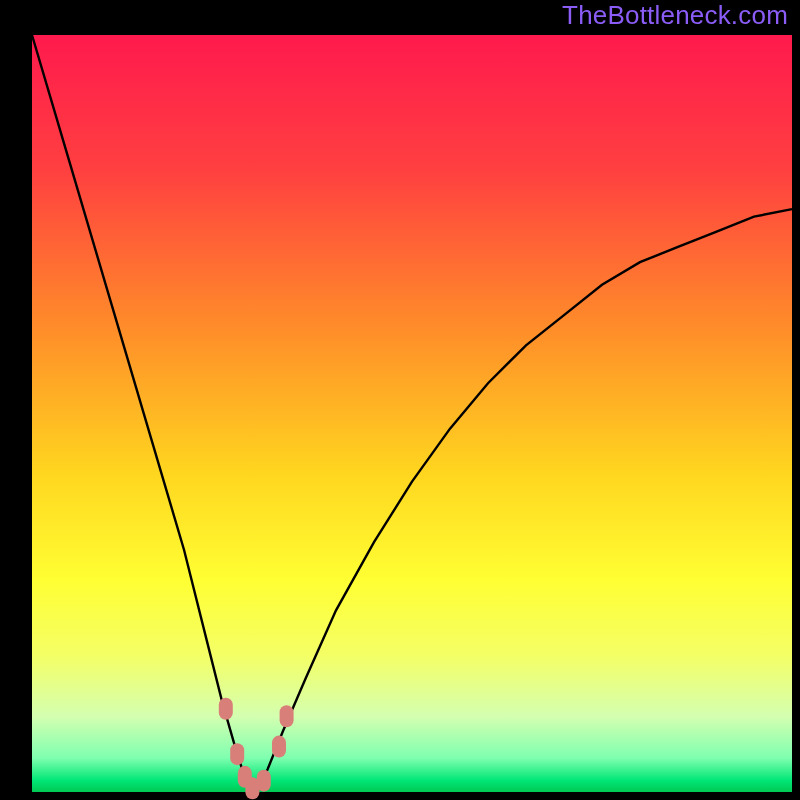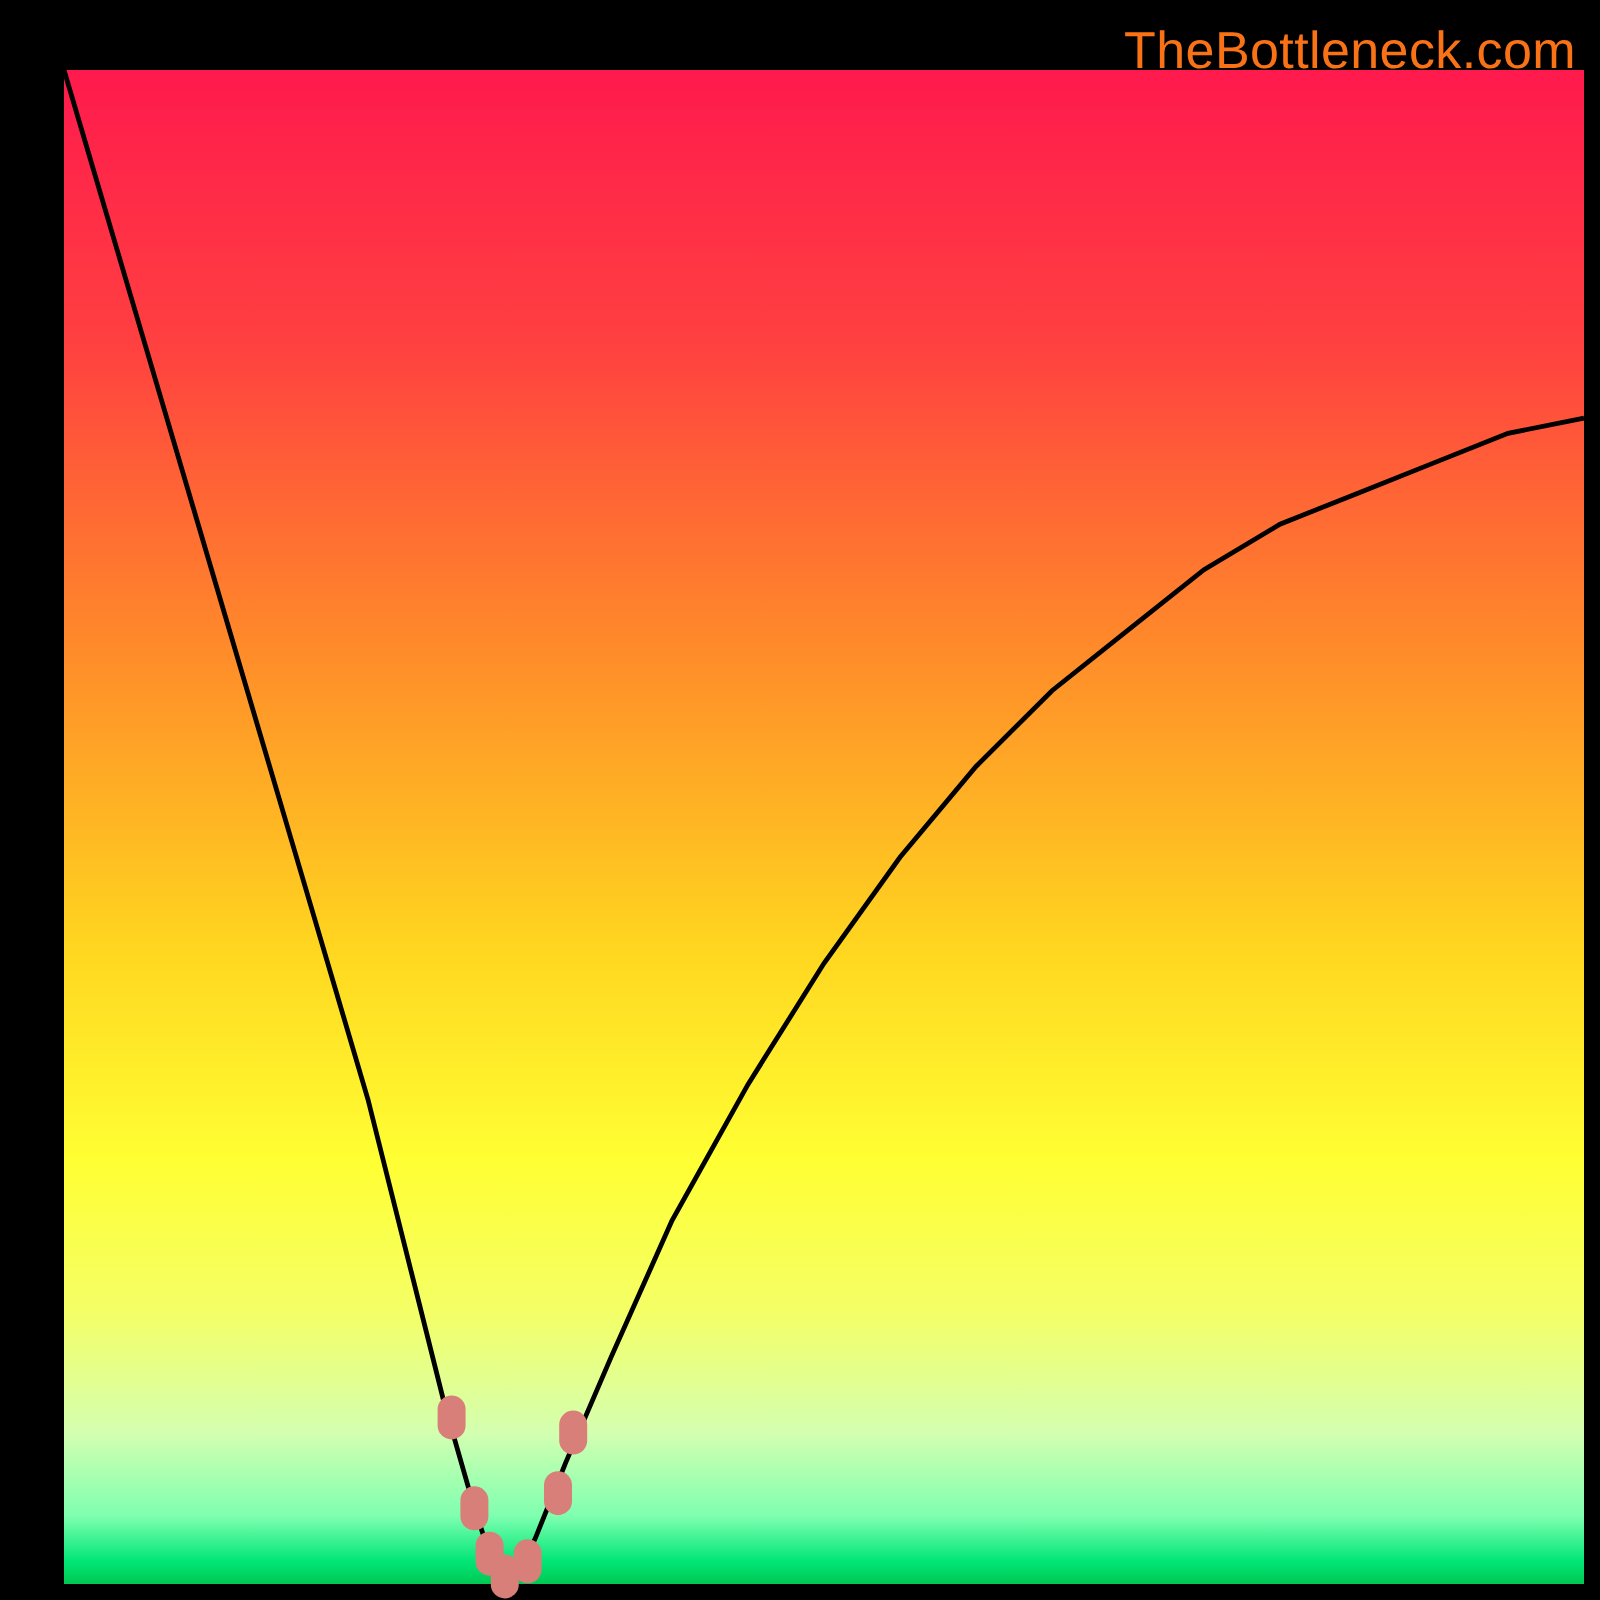--- a/index.html
+++ b/index.html
@@ -14,23 +14,23 @@
   .frame {
     position: absolute;
     top: 0;
     left: 0;
     width: 800px;
     height: 800px;
     background: #000;
   }
   .watermark {
     position: absolute;
-    top: 10px;
+    top: 0;
     right: 12px;
-    color: #f97316;
+    color: #8b5cf6;
     font-size: 26px;
     font-weight: 400;
     letter-spacing: 0.2px;
     z-index: 10;
     user-select: none;
     margin-left: 27px;
   }
   svg {
     position: absolute;
     top: 0;

